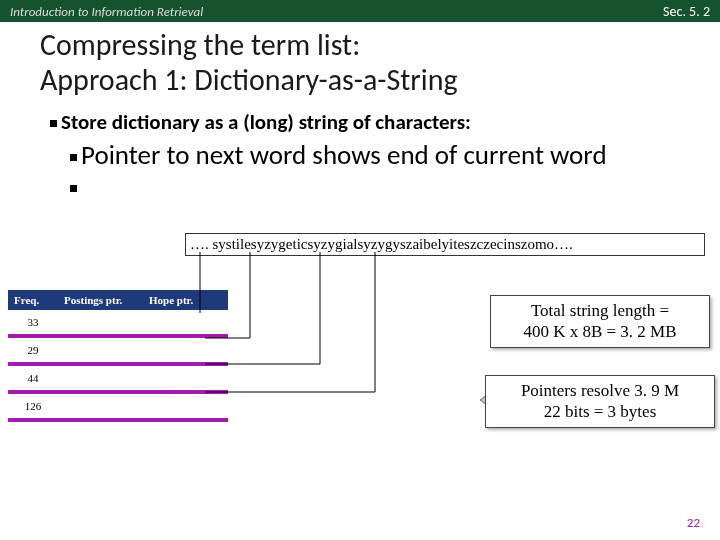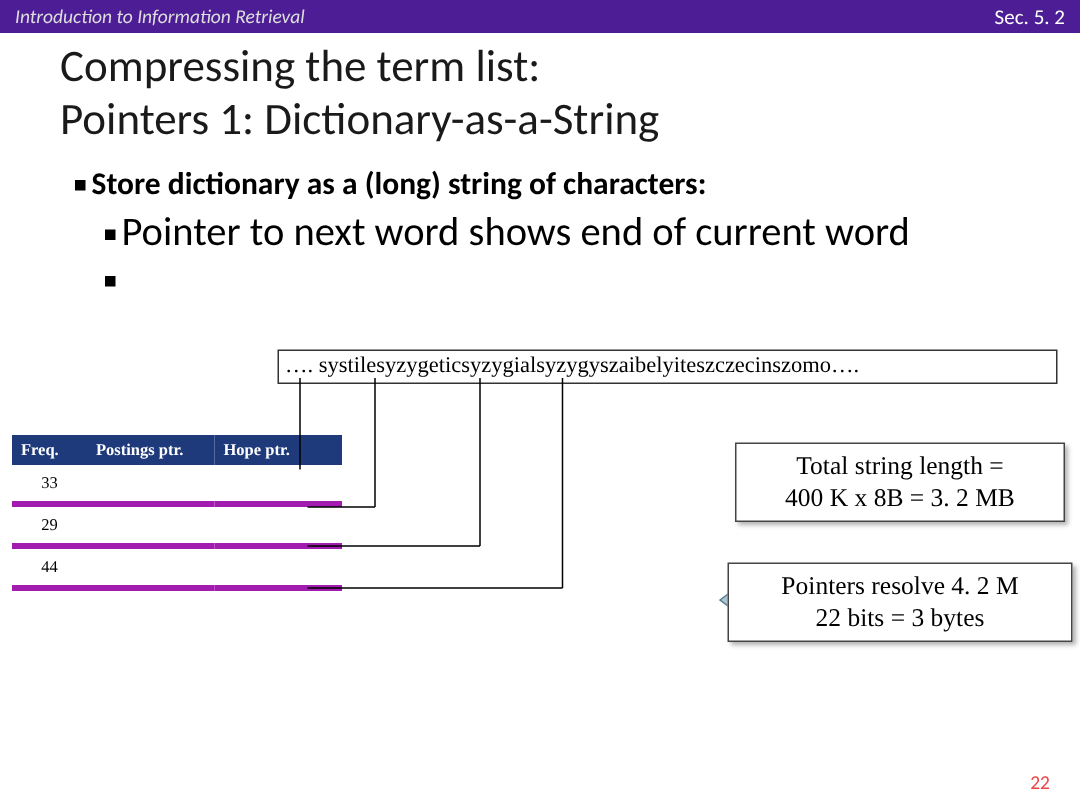--- a/index.html
+++ b/index.html
@@ -1,48 +1,48 @@
 <!DOCTYPE html>
 <html><head>
 <meta charset="utf-8">
 <style>
   * { margin: 0; padding: 0; box-sizing: border-box; }
   body { width: 720px; height: 540px; font-family: "Times New Roman", serif; background: #fff; position: relative; overflow: hidden; }
-  .header-bar { width: 100%; height: 22px; background: #4c1d95; display: flex; align-items: center; justify-content: space-between; padding: 0 10px; }
+  .header-bar { width: 100%; height: 22px; background: #14532d; display: flex; align-items: center; justify-content: space-between; padding: 0 10px; }
   .header-left { font-style: italic; color: #ddd; font-size: 13px; font-family: Calibri, sans-serif; }
   .header-right { color: #fff; font-size: 14px; font-family: Calibri, sans-serif; text-align: right; }
   .title { font-family: Calibri, sans-serif; font-size: 30px; color: #1a1a1a; padding: 6px 30px 12px 40px; line-height: 1.15; }
   .content { padding: 0 30px 0 50px; position: relative; }
   .bullet-main { font-family: Calibri, sans-serif; font-size: 21px; font-weight: 700; color: #000; line-height: 1.25; margin-bottom: 4px; }
   .bullet-sub { font-family: Calibri, sans-serif; font-size: 27px; color: #000; line-height: 1.15; margin-left: 20px; }
   .sq { display: inline-block; width: 7px; height: 7px; background: #000; vertical-align: middle; margin-right: 4px; }
   .string-box { position: absolute; left: 185px; top: 233px; width: 520px; border: 1px solid #333; padding: 2px 4px; font-size: 15px; white-space: nowrap; overflow: hidden; }
   .table-wrap { position: absolute; left: 8px; top: 290px; }
   table { border-collapse: collapse; font-size: 11px; }
   th { background: #1f3a7a; color: #fff; font-weight: 700; padding: 4px 6px; text-align: left; border: 0; }
   td { border-bottom: 4px solid #a21caf; padding: 6px 6px; text-align: center; height: 24px; width: 50px; margin-left: 12px; }
   td.c2, td.c3 { width: 85px; }
   .info-box { position: absolute; background: #fff; border: 1px solid #444; box-shadow: 2px 2px 3px rgba(0,0,0,0.3); font-size: 17px; padding: 4px 20px; line-height: 1.25; text-align: center; }
   .box1 { left: 490px; top: 295px; width: 220px; }
   .box2 { left: 485px; top: 375px; width: 230px; }
   .sub { font-size: 11px; vertical-align: sub; }
-  .page-num { position: absolute; right: 20px; bottom: 10px; font-size: 13px; color: #ef4444; font-family: Calibri, sans-serif; }
+  .page-num { position: absolute; right: 20px; bottom: 10px; font-size: 13px; color: #a21caf; font-family: Calibri, sans-serif; }
   .svg-layer { position: absolute; left: 0; top: 0; width: 720px; height: 540px; pointer-events: none; }
 </style>
 </head>
 <body>
 
 <div class="header-bar">
   <span class="header-left">Introduction to Information Retrieval</span>
   <span class="header-right">Sec. 5. 2</span>
 </div>
 
 <div class="title">
   <div>Compressing the term list:</div>
-  <div>Pointers 1: Dictionary-as-a-String</div>
+  <div>Approach 1: Dictionary-as-a-String</div>
 </div>
 
 <div class="content">
   <div class="bullet-main">
     <span class="sq"></span><span>Store dictionary as a (long) string of characters:</span>
   </div>
   <div class="bullet-sub">
     <span class="sq"></span><span>Pointer to next word shows end of current word</span>
   </div>
   <div class="bullet-sub">
@@ -68,20 +68,25 @@
     <tr>
           <td>29</td>
           <td class="c2"></td>
           <td class="c3"></td>
         </tr>
     <tr>
           <td>44</td>
           <td class="c2"></td>
           <td class="c3"></td>
         </tr>
+    <tr>
+          <td>126</td>
+          <td class="c2"></td>
+          <td class="c3"></td>
+        </tr>
   </tbody>
     </table>
 </div>
 
 <svg class="svg-layer">
   <line x1="200" y1="313" x2="200" y2="252" stroke="#000" stroke-width="1"></line>
   <line x1="205" y1="338" x2="250" y2="338" stroke="#000" stroke-width="1"></line>
     <line x1="250" y1="338" x2="250" y2="252" stroke="#000" stroke-width="1"></line>
   <line x1="205" y1="364" x2="320" y2="364" stroke="#000" stroke-width="1"></line>
     <line x1="320" y1="364" x2="320" y2="252" stroke="#000" stroke-width="1"></line>
@@ -89,17 +94,17 @@
     <line x1="375" y1="392" x2="375" y2="252" stroke="#000" stroke-width="1"></line>
   <polygon points="480,400 496,388 496,396 530,396 530,404 496,404 496,412" fill="#a8c8d8" stroke="#5a7a8a" stroke-width="1"></polygon>
 </svg>
 
 <div class="info-box box1">
   <div>Total string length =</div>
   <div>400 K x 8B = 3. 2 MB</div>
 </div>
 
 <div class="info-box box2">
-  <div>Pointers resolve 4. 2 M</div>
+  <div>Pointers resolve 3. 9 M</div>
   <div>22 bits = 3 bytes</div>
 </div>
 
 <div class="page-num">22</div>
 
 </body></html>

